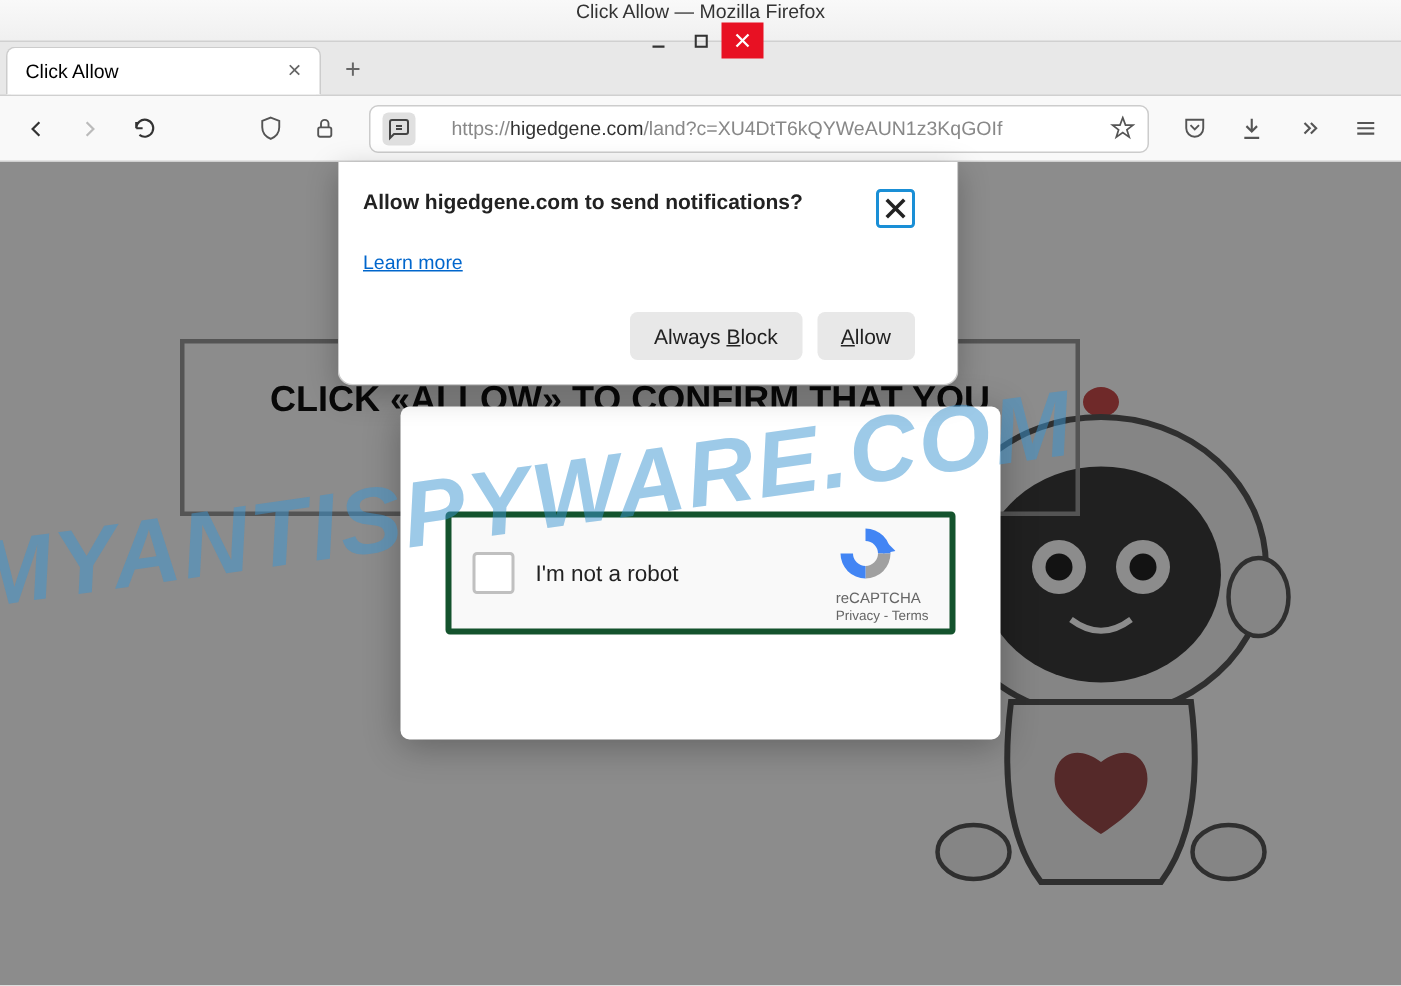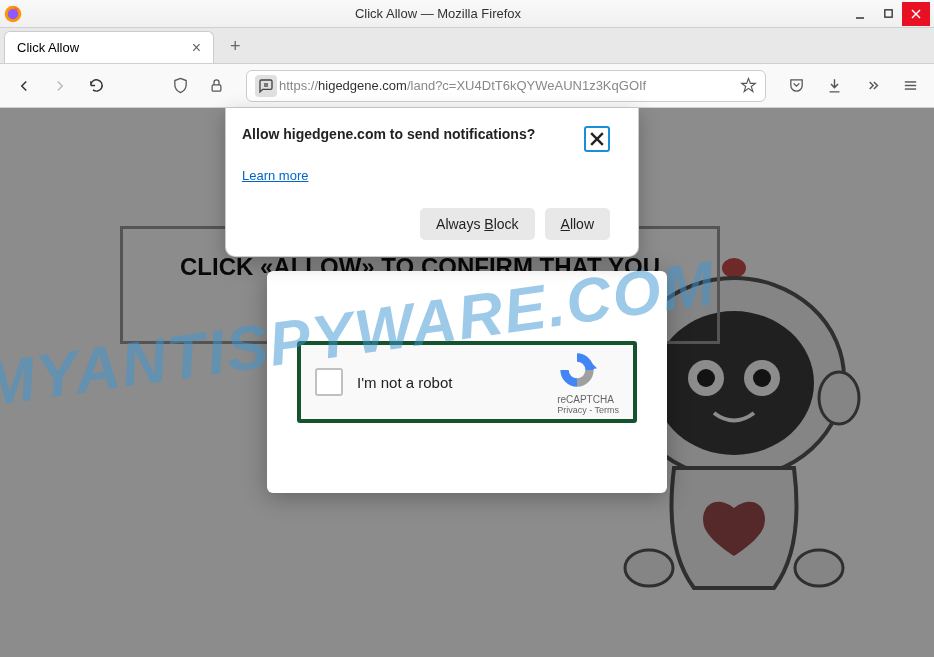--- a/index.html
+++ b/index.html
@@ -16,20 +16,21 @@
       background: #f0f0f0;
     }
     .title-bar {
       height: 28px;
       background: linear-gradient(to bottom, #f9f9f9, #f0f0f0);
       border-bottom: 1px solid #d0d0d0;
       display: flex;
       align-items: center;
       padding: 0 4px;
       position: relative;
+      flex-direction: column;
     }
     .firefox-icon {
       width: 18px;
       height: 18px;
       margin-right: 8px;
     }
     .title-text {
       flex: 1;
       text-align: center;
       font-size: 13px;
@@ -109,21 +110,21 @@
     }
     .url-bar {
       flex: 1;
       height: 32px;
       background: white;
       border: 1px solid #ccc;
       border-radius: 6px;
       display: flex;
       align-items: center;
       padding: 0 8px;
-      gap: 2px;
+      gap: 24px;
       font-size: 13px;
       margin: 0 8px;
       max-width: 560px;
     }
     .url-icon {
       color: #666;
       display: flex;
     }
     .url-icon.active {
       background: #e0e0e0;

